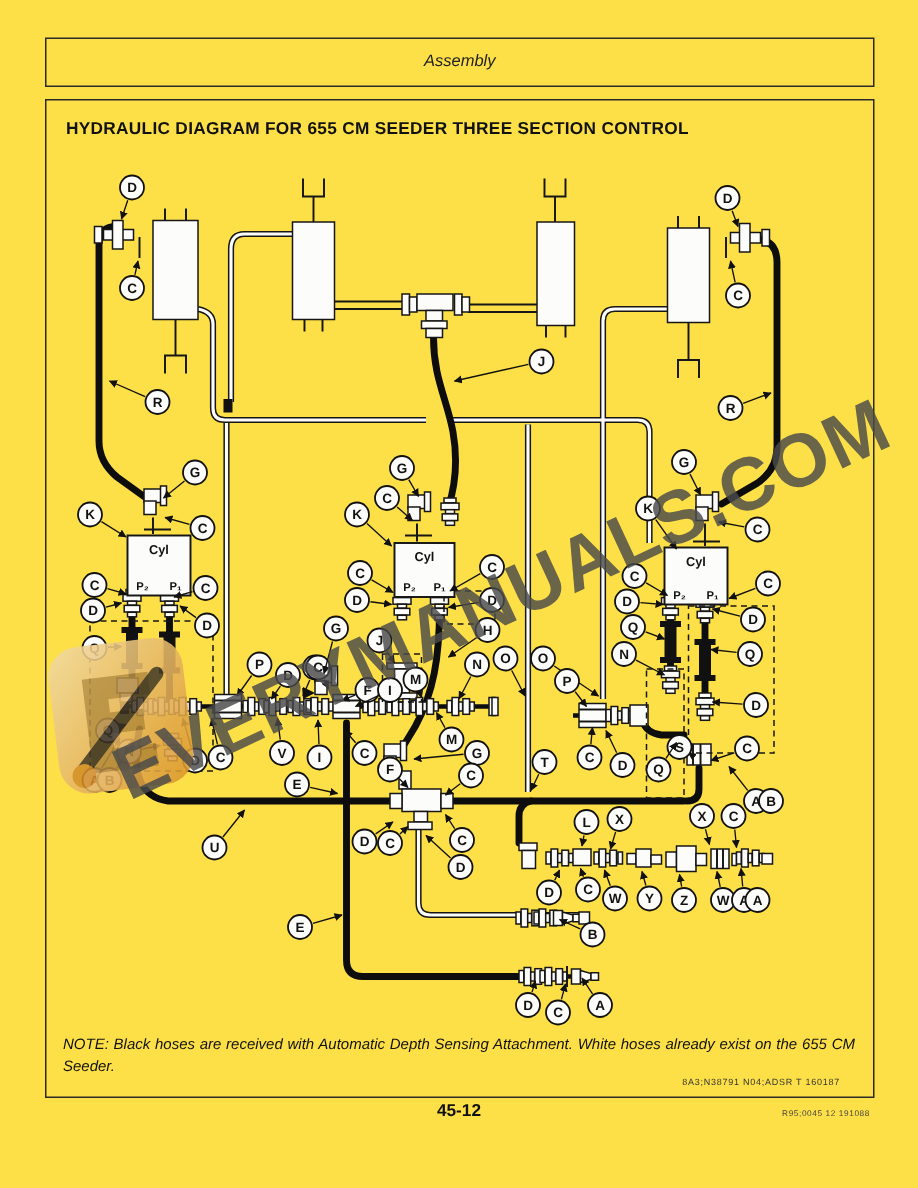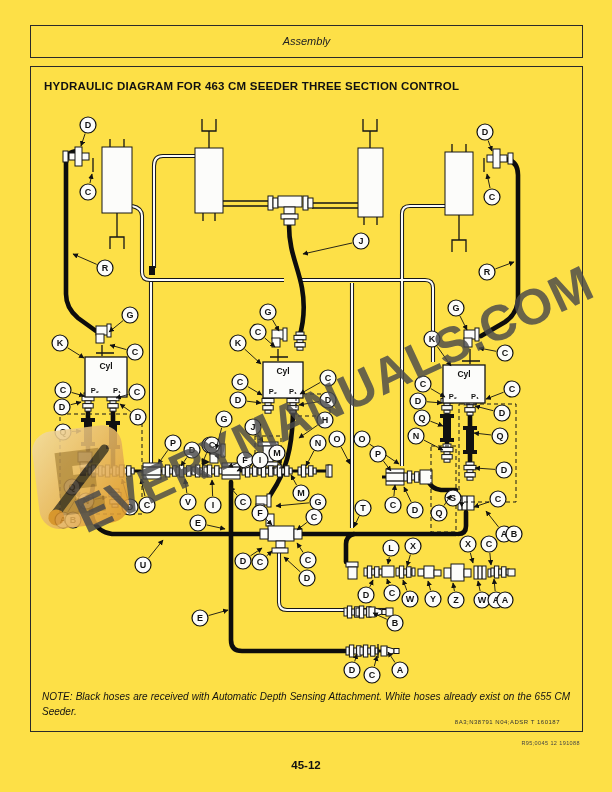--- a/index.html
+++ b/index.html
@@ -9,42 +9,42 @@
   .hdr-box{left:30px;top:25px;width:551px;height:31px;}
   .hdr-label{position:absolute;width:100%;text-align:center;top:9px;font-style:italic;
              font-size:11px;color:#222;}
   .main-box{left:30px;top:66px;width:551px;height:664px;}
   .title{position:absolute;left:44px;top:80px;font-weight:bold;font-size:11.5px;
          letter-spacing:.2px;}
   .note{position:absolute;left:42px;top:690px;width:528px;font-style:italic;
         font-size:10px;line-height:1.45;text-align:justify;}
   .doc-code{position:absolute;right:52px;top:719px;font-size:6px;letter-spacing:.5px;color:#333;}
   .page-num{position:absolute;left:0;top:735px;width:100%;text-align:center;
-            font-weight:bold;font-size:11.5px;margin-top:24px;}
+            font-weight:bold;font-size:11.5px;}
   .print-code{position:absolute;right:32px;top:740px;font-size:5.5px;letter-spacing:.4px;color:#444;}
   svg{position:absolute;left:0;top:0;font-family:"Liberation Sans",sans-serif;}
   .wh{stroke:#161616;stroke-width:4.1;fill:none;}
   .wh2{stroke:#fcfcfa;stroke-width:2.1;fill:none;}
   .bh{stroke:#0d0d0d;stroke-width:4.6;fill:none;stroke-linecap:round;}
   .bh3{stroke:#0d0d0d;stroke-width:3;fill:none;}
   .thin{stroke:#161616;stroke-width:1.3;fill:none;}
   .fit{fill:#fcfcfa;stroke:#161616;stroke-width:1;}
   .dash{fill:none;stroke:#161616;stroke-width:1;stroke-dasharray:4 3;}
 </style>
 </head>
 <body>
 
 <div class="page">
 
   <div class="box hdr-box">
     <div class="hdr-label">Assembly</div>
   </div>
 
   <div class="box main-box"></div>
-  <div class="title">HYDRAULIC DIAGRAM FOR 463 CM SEEDER THREE SECTION CONTROL</div>
+  <div class="title">HYDRAULIC DIAGRAM FOR 655 CM SEEDER THREE SECTION CONTROL</div>
 
   <svg width="612" height="792" viewBox="0 0 612 792">
     <defs>
       <marker id="arr" markerWidth="7" markerHeight="7" refX="5.5" refY="3" orient="auto">
         <path d="M0,0 L6,3 L0,6 Z" fill="#111"></path>
       </marker>
       <linearGradient id="lg" x1="0" y1="0" x2="1" y2="1">
         <stop offset="0" stop-color="#f2dca6"></stop>
           <stop offset="1" stop-color="#db9428"></stop>
       </linearGradient>

